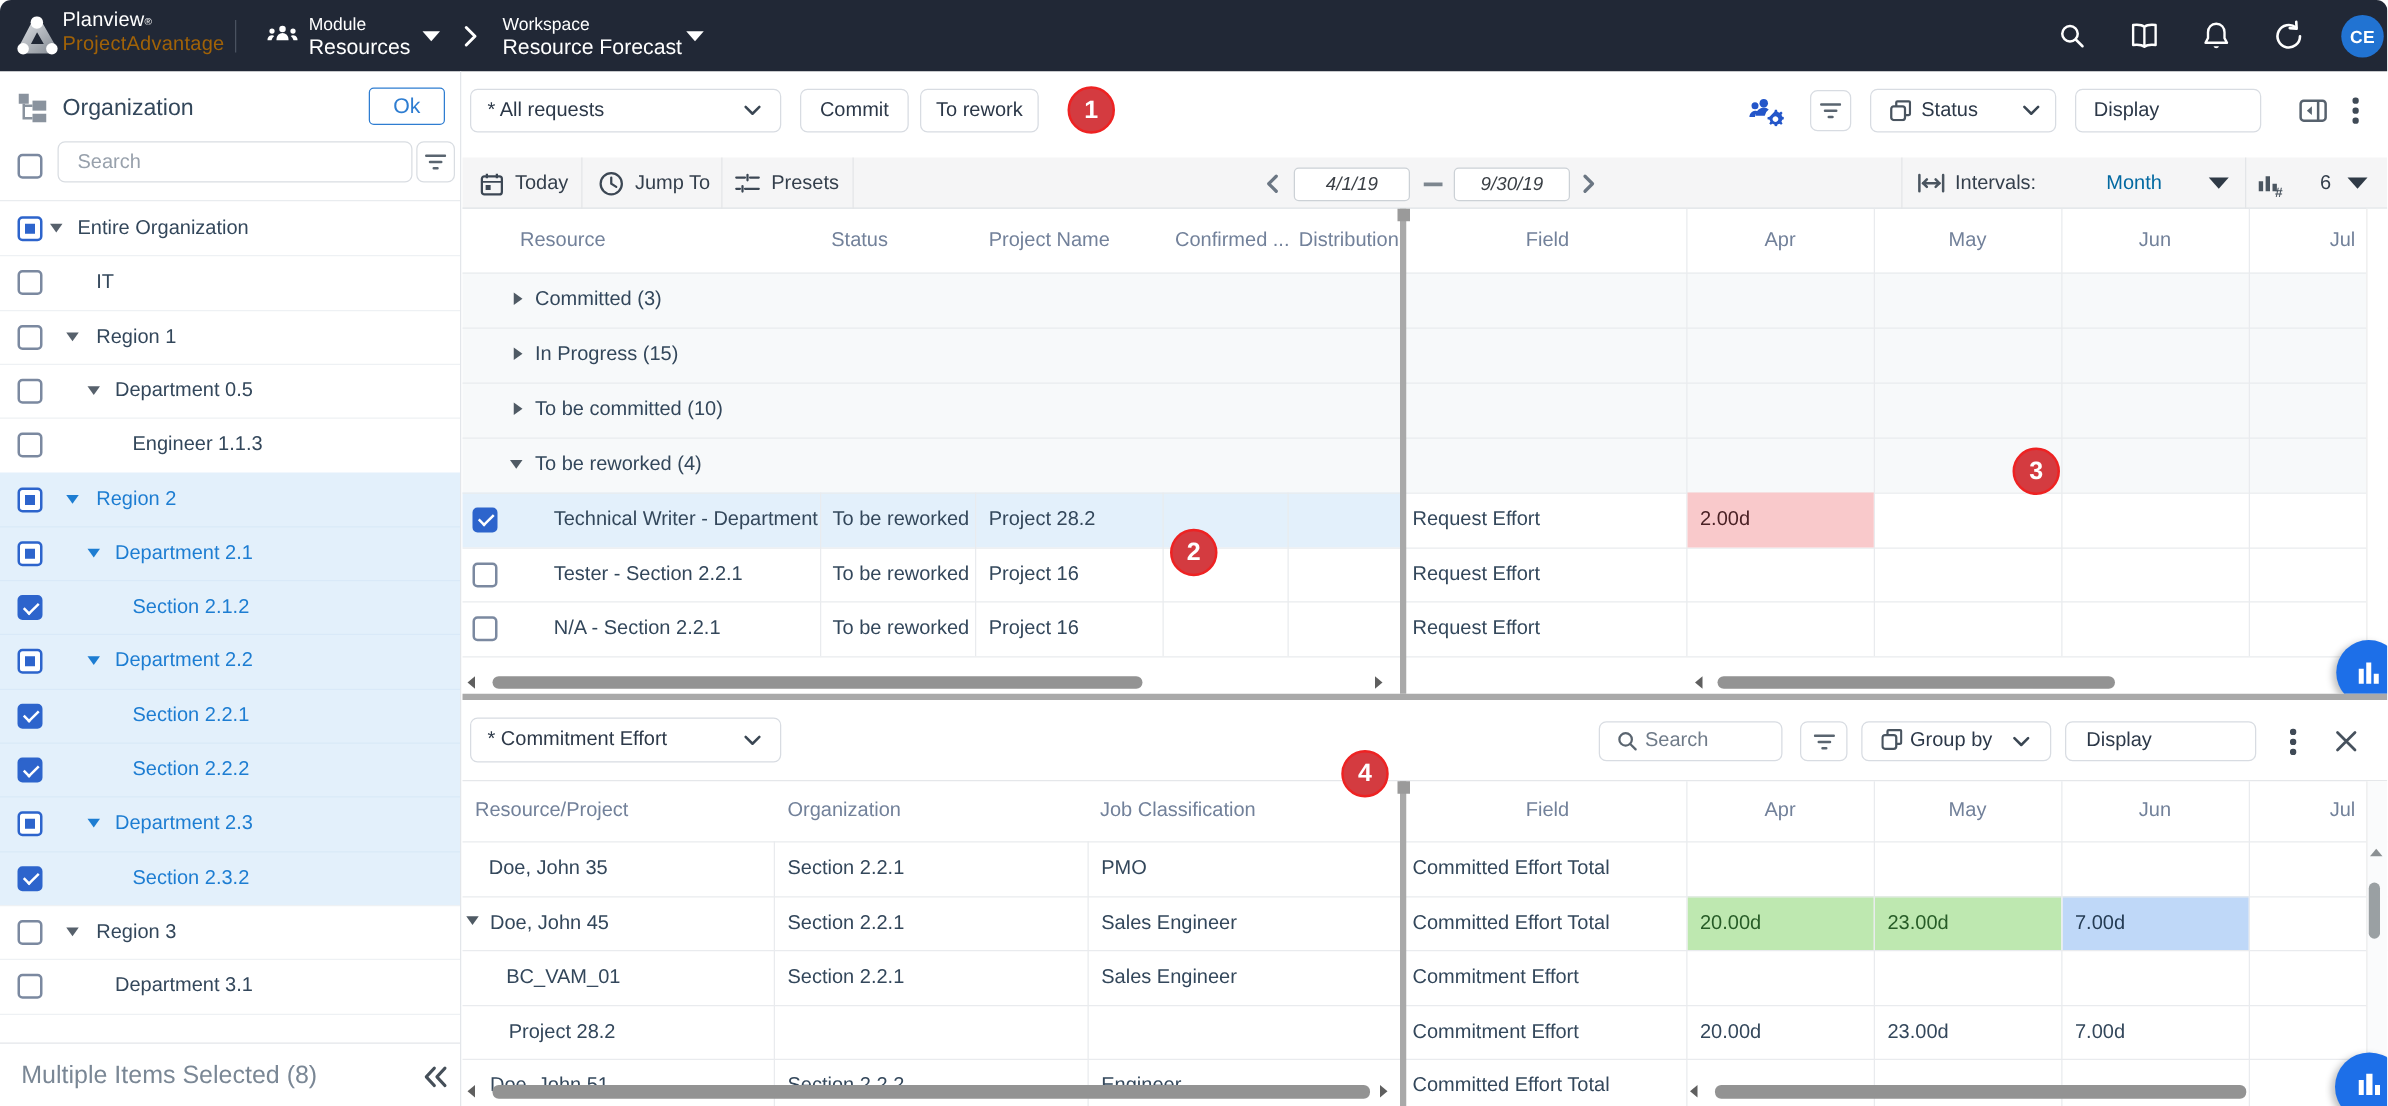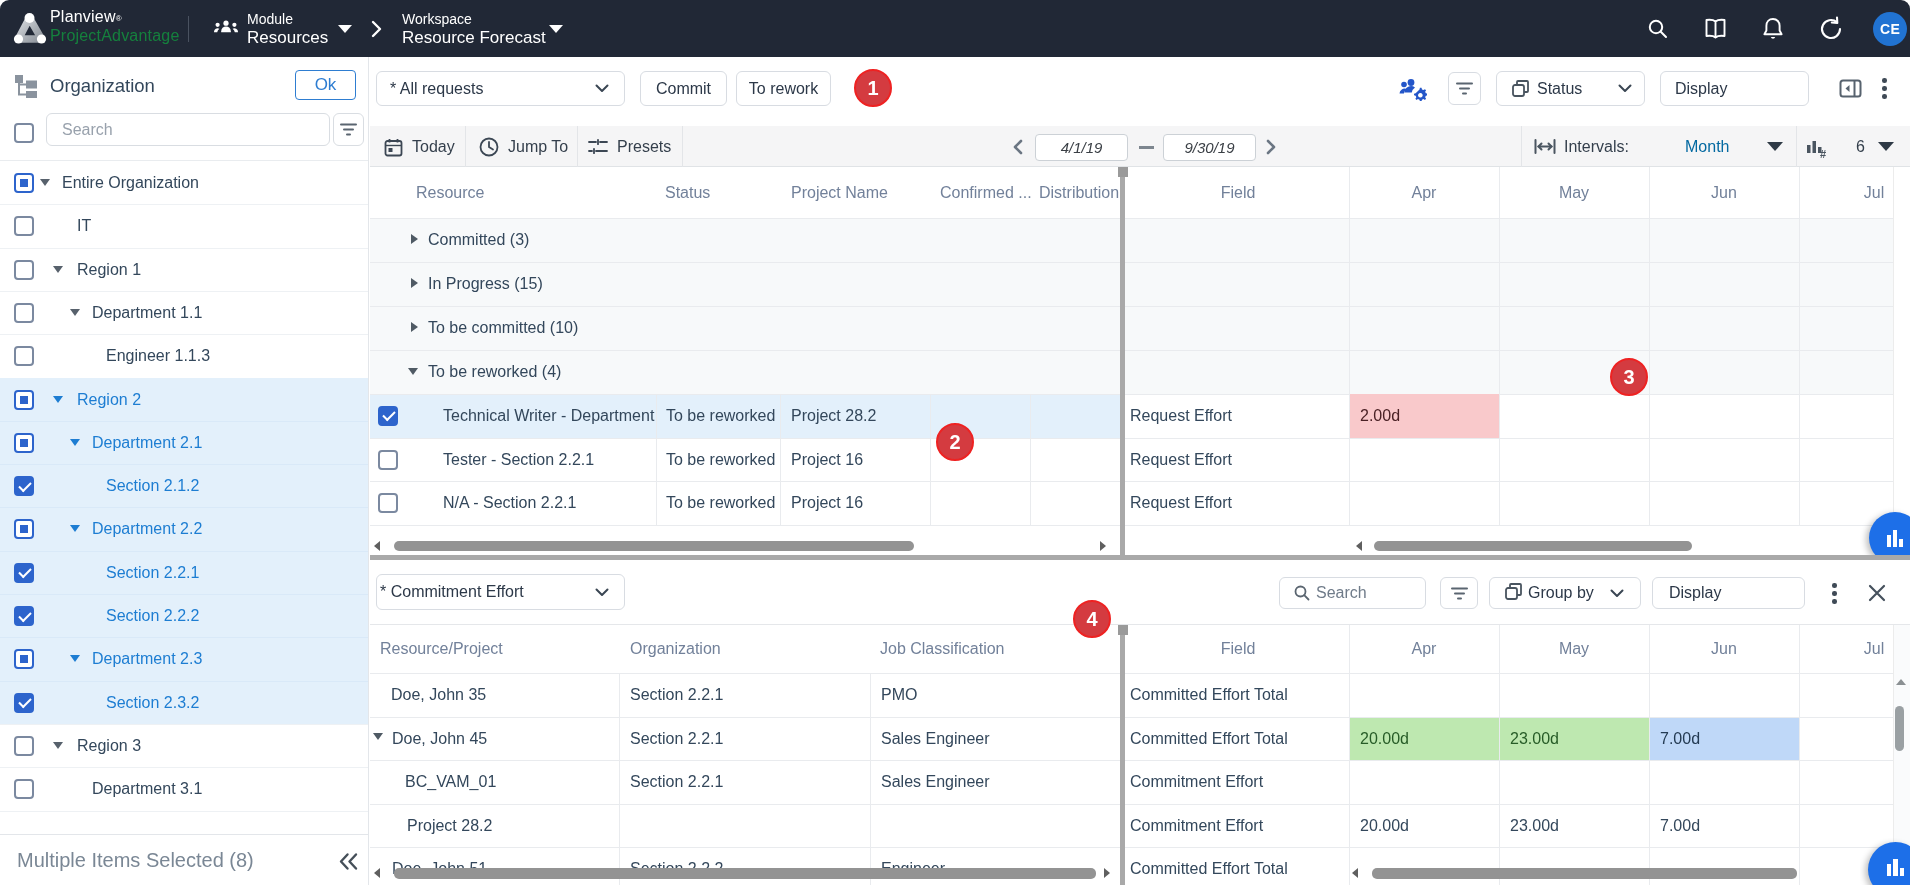--- a/index.html
+++ b/index.html
@@ -33,21 +33,21 @@
           <stop offset="0" stop-color="#d9dce0"></stop>
           <stop offset="1" stop-color="#8e949c"></stop>
         </linearGradient>
       </defs>
   <path d="M16.5 5 L5.5 26 L28.5 26 Z" fill="none" stroke="url(#lg1)" stroke-width="7.5" stroke-linejoin="round"></path>
   <circle cx="16.5" cy="5" r="5" fill="#ffffff"></circle>
   <circle cx="5.5" cy="26" r="4.6" fill="#ffffff"></circle>
   <circle cx="28.5" cy="26" r="4.6" fill="#ffffff"></circle>
 </svg>
 <div class="a" style="left:50px;top:8px;color:#fff;font-size:16px;letter-spacing:.2px;">Planview<span style="font-size:8px;vertical-align:1px;">®</span></div>
-<div class="a" style="left:50px;top:27px;color:#15803d;font-size:16px;letter-spacing:.2px;">ProjectAdvantage</div>
+<div class="a" style="left:50px;top:27px;color:#a16207;font-size:16px;letter-spacing:.2px;">ProjectAdvantage</div>
 <div class="a" style="left:188px;top:16px;width:1px;height:26px;background:#4a5260;"></div>
 <svg class="a" style="left:213px;top:19px;" width="26" height="20" viewBox="0 0 26 20" fill="#fff">
   <circle cx="13" cy="4.2" r="2.6"></circle>
   <path d="M8.2 12.2 a4.8 4.8 0 0 1 9.6 0 v1 h-9.6 Z"></path>
   <circle cx="4.6" cy="5.8" r="2.1"></circle>
   <path d="M1 12.8 a3.6 3.6 0 0 1 5.4 -3.1 a6 6 0 0 0 -2.2 3.5 h-3.2 Z"></path>
   <circle cx="21.4" cy="5.8" r="2.1"></circle>
   <path d="M25 12.8 a3.6 3.6 0 0 0 -5.4 -3.1 a6 6 0 0 1 2.2 3.5 h3.2 Z"></path>
 </svg>
 <div class="a" style="left:247px;top:11px;color:#fff;font-size:14px;">Module</div>
@@ -110,21 +110,21 @@
 <div class="cb p" style="left:14px;top:173px;"></div>
     <div class="td" style="left:40px;top:179px;"></div>
     <div class="t" style="left:62px;top:161px;height:43px;line-height:43px;">Entire Organization</div>
 <div class="cb" style="left:14px;top:216.3px;"></div>
     <div class="t" style="left:77px;top:204.3px;height:43px;line-height:43px;">IT</div>
 <div class="cb" style="left:14px;top:259.6px;"></div>
     <div class="td" style="left:53px;top:265.6px;"></div>
     <div class="t" style="left:77px;top:247.6px;height:43px;line-height:43px;">Region 1</div>
 <div class="cb" style="left:14px;top:302.9px;"></div>
     <div class="td" style="left:70px;top:308.9px;"></div>
-    <div class="t" style="left:92px;top:290.9px;height:43px;line-height:43px;">Department 1.1</div>
+    <div class="t" style="left:92px;top:290.9px;height:43px;line-height:43px;">Department 0.5</div>
 <div class="cb" style="left:14px;top:346.2px;"></div>
     <div class="t" style="left:106px;top:334.2px;height:43px;line-height:43px;">Engineer 1.1.3</div>
 <div class="cb p" style="left:14px;top:389.5px;"></div>
     <div class="td b" style="left:53px;top:395.5px;"></div>
     <div class="t" style="left:77px;top:377.5px;height:43px;line-height:43px;color:#1d7dd2;">Region 2</div>
 <div class="cb p" style="left:14px;top:432.8px;"></div>
     <div class="td b" style="left:70px;top:438.8px;"></div>
     <div class="t" style="left:92px;top:420.8px;height:43px;line-height:43px;color:#1d7dd2;">Department 2.1</div>
 <div class="cb c" style="left:14px;top:476.1px;"></div>
     <div class="t" style="left:106px;top:464.1px;height:43px;line-height:43px;color:#1d7dd2;">Section 2.1.2</div>
@@ -312,21 +312,21 @@
 <div class="a" style="left:38.5px;top:33.5px;width:4px;height:8.5px;background:#fff;"></div>
 </div>
 
 <div class="a" style="left:1120px;top:167px;width:5px;height:388px;background:#a9a9a9;"></div>
 <div class="a" style="left:1117.5px;top:167px;width:10px;height:10px;background:#9a9a9a;"></div>
 
 <div class="a" style="left:370px;top:555px;width:1540px;height:5px;background:#a9a9a9;"></div>
 <div class="badge" style="left:936px;top:423px;">2</div>
 <div class="badge" style="left:1610px;top:358px;">3</div>
 
-<div class="btn" style="left:376px;top:574px;width:249px;height:36px;justify-content:flex-start;padding-left:3px;">* Commitment Effort</div>
+<div class="btn" style="left:376px;top:574px;width:249px;height:36px;justify-content:flex-start;padding-left:13px;">* Commitment Effort</div>
 <svg class="a" style="left:595px;top:588px;" width="14" height="9" viewBox="0 0 14 9">
       <path d="M1.5 1.5 L7 7 L12.5 1.5" fill="none" stroke="#3a4653" stroke-width="2" stroke-linecap="round" stroke-linejoin="round"></path>
     </svg>
 <div class="btn" style="left:1279px;top:577px;width:147px;height:32px;"></div>
 <svg class="a" style="left:1293px;top:584px;" width="18" height="18" viewBox="0 0 18 18">
       <circle cx="7.5" cy="7.5" r="5" fill="none" stroke="#5a6570" stroke-width="1.8"></circle>
       <path d="M11.2 11.2 L15.5 15.5" stroke="#5a6570" stroke-width="1.8" stroke-linecap="round"></path>
     </svg>
 <div class="a" style="left:1316px;top:577px;height:32px;line-height:32px;color:#6f7b89;font-size:16px;">Search</div>
 <div class="btn" style="left:1440px;top:577px;width:38px;height:32px;"></div>

